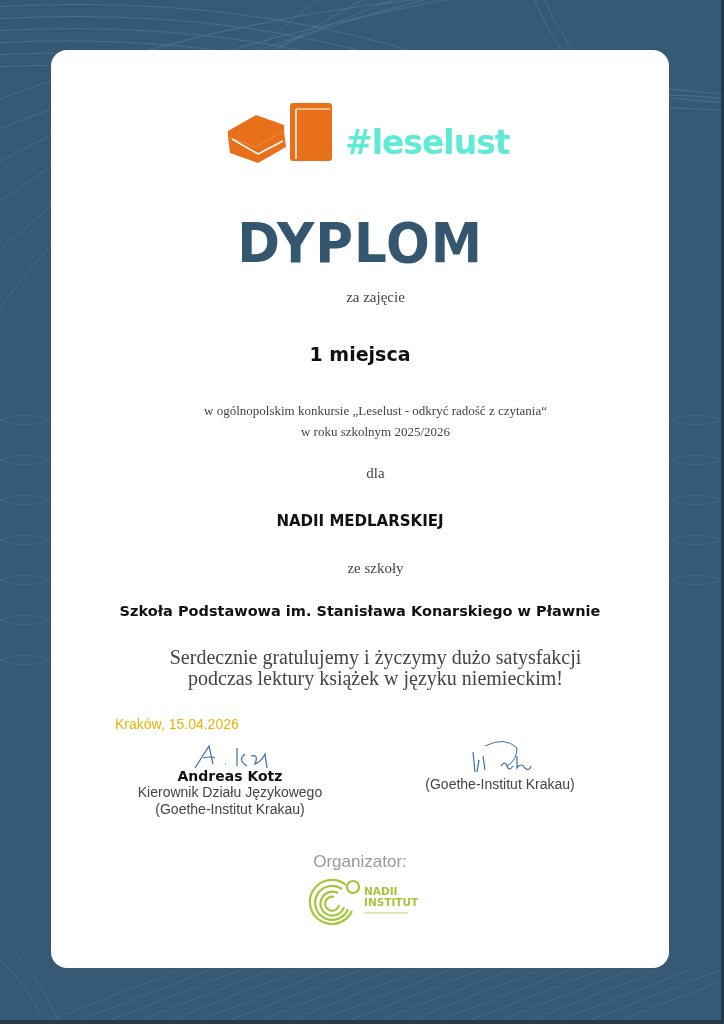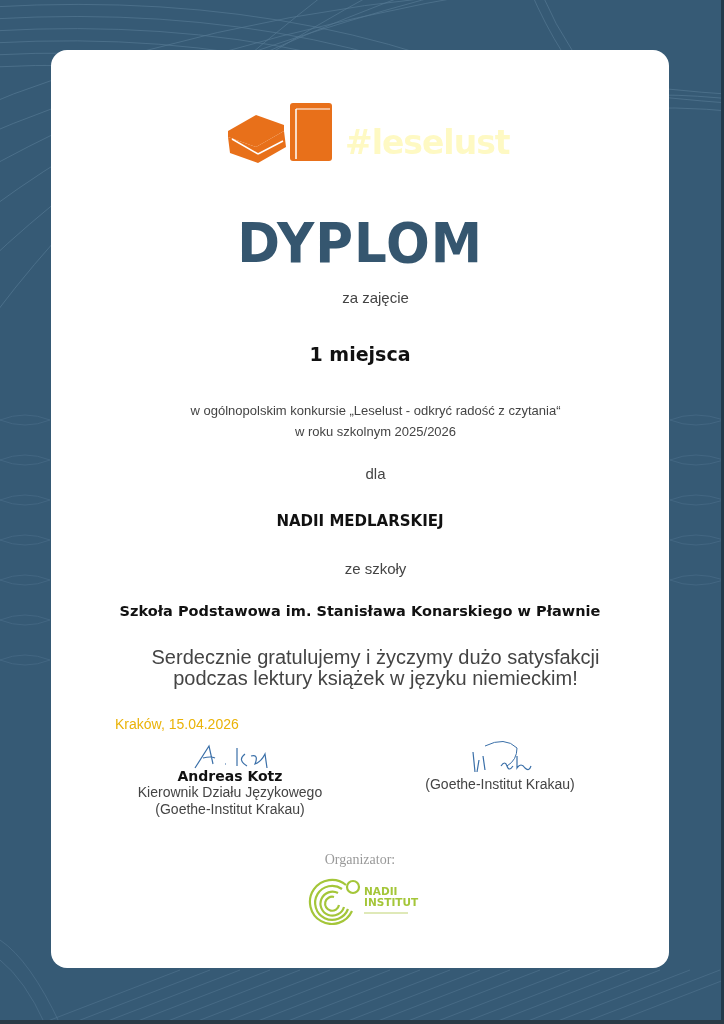--- a/index.html
+++ b/index.html
@@ -17,45 +17,45 @@
   .card {
     position:absolute; left:51px; top:50px; width:618px; height:918px;
     background:#ffffff; border-radius:16px;
   }
   .logo {
     position:absolute; left:226px; top:101px; width:270px; height:62px;
   }
   .logo-text {
     position:absolute; left:345px; top:123px;
     font-family:"DejaVu Sans", sans-serif; font-weight:bold;
-    font-size:33px; color:#fef9c3; letter-spacing:-1px;
+    font-size:33px; color:#5eead4; letter-spacing:-1px;
   }
   .center { position:absolute; left:51px; width:618px; text-align:center; color:#333; }
   .title {
     top:210px; font-size:56px; font-weight:bold; color:#35566f; letter-spacing:1px;
     font-family:"DejaVu Sans", sans-serif; transform:scaleX(0.92);
   }
-  .sub { font-size:15px; color:#444; font-family:Liberation Sans, sans-serif;padding-left:31px; }
+  .sub { font-size:15px; color:#444; font-family:Liberation Serif, serif;padding-left:31px; }
   .bold-line { font-weight:bold; color:#111; font-family:"DejaVu Sans", sans-serif; }
   .place1 { top:343px; font-size:19px; }
   .za { top:289px; }
   .contest { top:400px; line-height:21px; font-size:13px; }
   .dla { top:465px; }
   .name { top:512px; font-size:15px; }
   .ze { top:560px; }
   .school { top:603px; font-size:14.5px; }
   .wish { top:647px; font-size:20px; line-height:21px; }
   .date { position:absolute; left:115px; top:716px; font-size:14px; color:#eab308; font-family:"Liberation Sans", sans-serif; }
   .sig { position:absolute; text-align:center; font-family:"Liberation Sans", sans-serif; color:#444; }
   .sig-1 { left:110px; top:742px; width:240px; }
   .sig-2 { left:400px; top:738px; width:200px; }
   .sig svg { display:block; margin:0 auto; }
   .sig-name { font-weight:bold; color:#111; font-size:14px; font-family:"DejaVu Sans", sans-serif; margin-top:-4px; }
   .sig-role { font-size:14px; line-height:17px; }
-  .org-label { position:absolute; left:51px; width:618px; top:852px; text-align:center; font-size:14px; color:#999; font-family:Liberation Serif, serif; }
+  .org-label { position:absolute; left:51px; width:618px; top:852px; text-align:center; font-size:17px; color:#999; font-family:Liberation Sans, sans-serif; }
   .goethe { position:absolute; left:308px; top:875px; width:110px; height:50px; }
   .goethe-text { position:absolute; left:364px; top:886px; font-family:"DejaVu Sans", sans-serif; font-weight:bold; font-size:10.5px; line-height:11px; color:#a4c639; }
   .goethe-tag { position:absolute; left:364px; top:912px; width:44px; height:2px; background:#dfe9b8; }
 </style>
 </head>
 <body>
 
 <svg class="bg" viewBox="0 0 724 1024" xmlns="http://www.w3.org/2000/svg">
   <rect width="724" height="1024" fill="#365a75"></rect>
   <g stroke="#6d90ab" stroke-width="0.7" fill="none" opacity="0.55">

